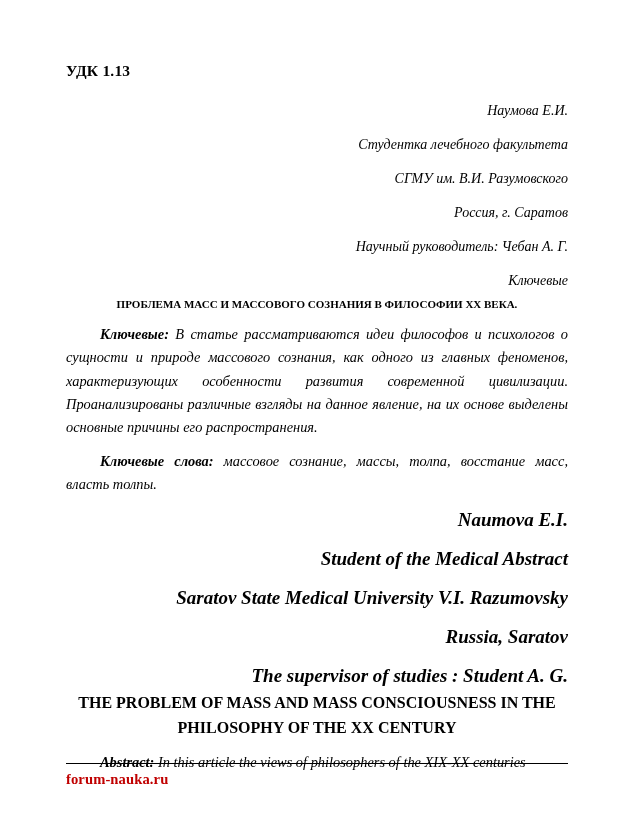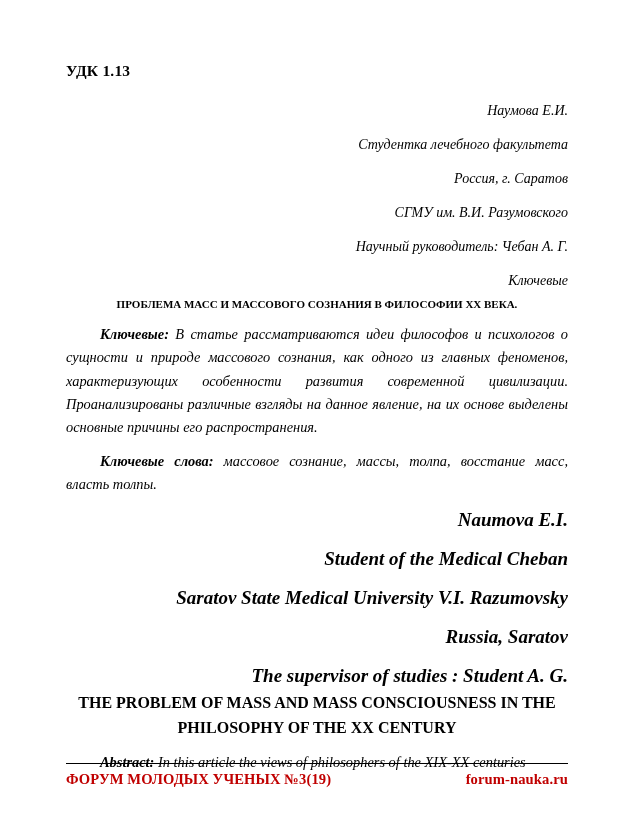--- a/index.html
+++ b/index.html
@@ -126,51 +126,50 @@
 </head>
 <body>
 
 <div class="page">
 
   <div class="udk">УДК 1.13</div>
 
   <div class="author-block">
     <div>Наумова Е.И.</div>
     <div>Студентка лечебного факультета</div>
+    <div>СГМУ им. В.И. Разумовского</div>
     <div>Россия, г. Саратов</div>
-    <div>СГМУ им. В.И. Разумовского</div>
     <div>Научный руководитель: Чебан А. Г.</div>
     <div>Ключевые</div>
   </div>
 
   <div class="title-ru">ПРОБЛЕМА МАСС И МАССОВОГО СОЗНАНИЯ В ФИЛОСОФИИ XX ВЕКА.</div>
 
   <p class="para">
     <span class="lead">Ключевые:</span><span> В статье рассматриваются идеи философов и психологов о сущности и природе массового сознания, как одного из главных феноменов, характеризующих особенности развития современной цивилизации. Проанализированы различные взгляды на данное явление, на их основе выделены основные причины его распространения.</span>
   </p>
 
   <p class="para kw">
     <span class="lead">Ключевые слова:</span><span> массовое сознание, массы, толпа, восстание масс, власть толпы.</span>
   </p>
 
   <div class="en-block">
     <div>Naumova E.I.</div>
-    <div>Student of the Medical Cheban</div>
+    <div>Student of the Medical Abstract</div>
     <div>Saratov State Medical University V.I. Razumovsky</div>
     <div>Russia, Saratov</div>
     <div>The supervisor of studies : Student A. G.</div>
   </div>
 
   <div class="title-en">THE PROBLEM OF MASS AND MASS CONSCIOUSNESS IN THE PHILOSOPHY OF THE XX CENTURY</div>
 
   <p class="abstract-en">
     <span class="lead">Abstract:</span><span> In this article the views of philosophers of the XIX-XX centuries</span>
   </p>
 
   <div class="footer">
     <hr class="footer-rule">
     <div class="footer-row" style="color: rgb(192, 0, 0);">
-      <span class="left">ФОРУМ МОЛОДЫХ УЧЕНЫХ №3(19)</span>
       <span class="right">forum-nauka.ru</span>
     </div>
   </div>
 
 </div>
 
 </body></html>

